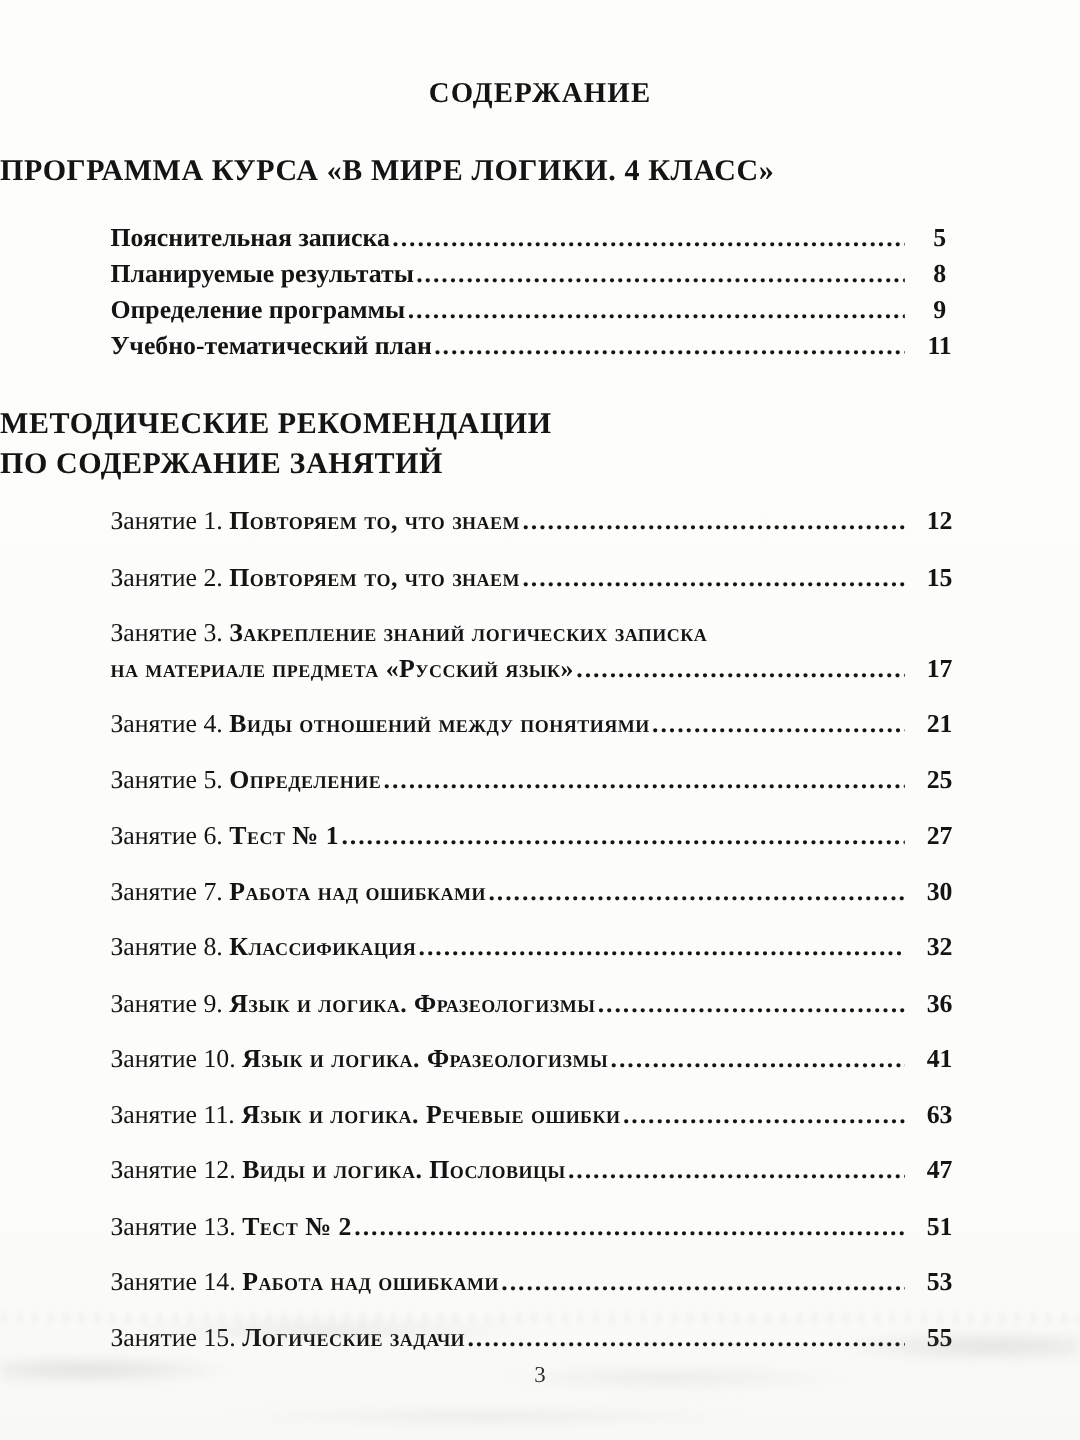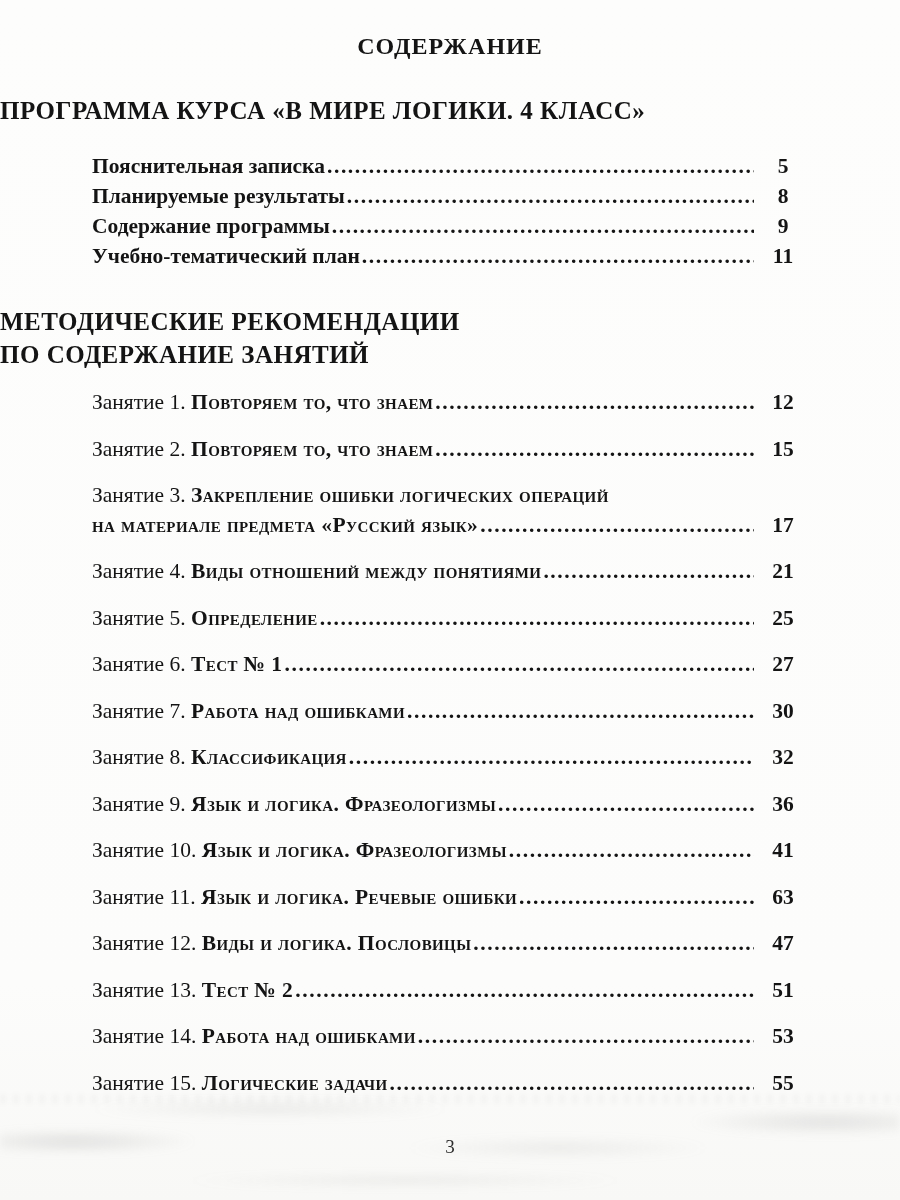--- a/index.html
+++ b/index.html
@@ -10,21 +10,21 @@
   .page {
     position: relative;
     width: 900px;
     height: 1200px;
     overflow: hidden;
     background:
       linear-gradient(180deg, #fdfdfc 0%, #fcfcfb 82%, #f8f8f6 100%);
     font-family: "Liberation Serif", "DejaVu Serif", serif;
     color: #141414;
     box-sizing: border-box;
-    padding-top: 32px;
+    padding-top: 64px;
   }
   .toc-title {
     text-align: center;
     font-weight: 700;
     font-size: 24px;
     line-height: 28px;
     letter-spacing: 1px;
   }
   .sec-heading {
     text-align: left;
@@ -140,21 +140,21 @@
         </div>
         <div class="entry">
           <div class="eline">
             <span class="lead"><span class="ptitle">Планируемые результаты</span></span>
             <span class="dots">................................................................................................................................................................</span>
             <span class="pg">8</span>
           </div>
         </div>
         <div class="entry">
           <div class="eline">
-            <span class="lead"><span class="ptitle">Содержание программы</span></span>
+            <span class="lead"><span class="ptitle">Определение программы</span></span>
             <span class="dots">................................................................................................................................................................</span>
             <span class="pg">9</span>
           </div>
         </div>
         <div class="entry">
           <div class="eline">
             <span class="lead"><span class="ptitle">Учебно-тематический план</span></span>
             <span class="dots">................................................................................................................................................................</span>
             <span class="pg">11</span>
           </div>
@@ -173,21 +173,21 @@
           </div>
         </div>
         <div class="entry">
           <div class="eline">
             <span class="lead"><span class="lesson">Занятие 2. </span><span class="ltitle">Повторяем то, что знаем</span></span>
             <span class="dots">................................................................................................................................................................</span>
             <span class="pg">15</span>
           </div>
         </div>
         <div class="entry">
-          <div class="eline nolead"><span class="lead"><span class="lesson">Занятие 3. </span><span class="ltitle">Закрепление ошибки логических операций</span></span></div>
+          <div class="eline nolead"><span class="lead"><span class="lesson">Занятие 3. </span><span class="ltitle">Закрепление знаний логических записка</span></span></div>
           <div class="eline">
             <span class="lead"><span class="ltitle">на материале предмета «Русский язык»</span></span>
             <span class="dots">................................................................................................................................................................</span>
             <span class="pg">17</span>
           </div>
         </div>
         <div class="entry">
           <div class="eline">
             <span class="lead"><span class="lesson">Занятие 4. </span><span class="ltitle">Виды отношений между понятиями</span></span>
             <span class="dots">................................................................................................................................................................</span>

